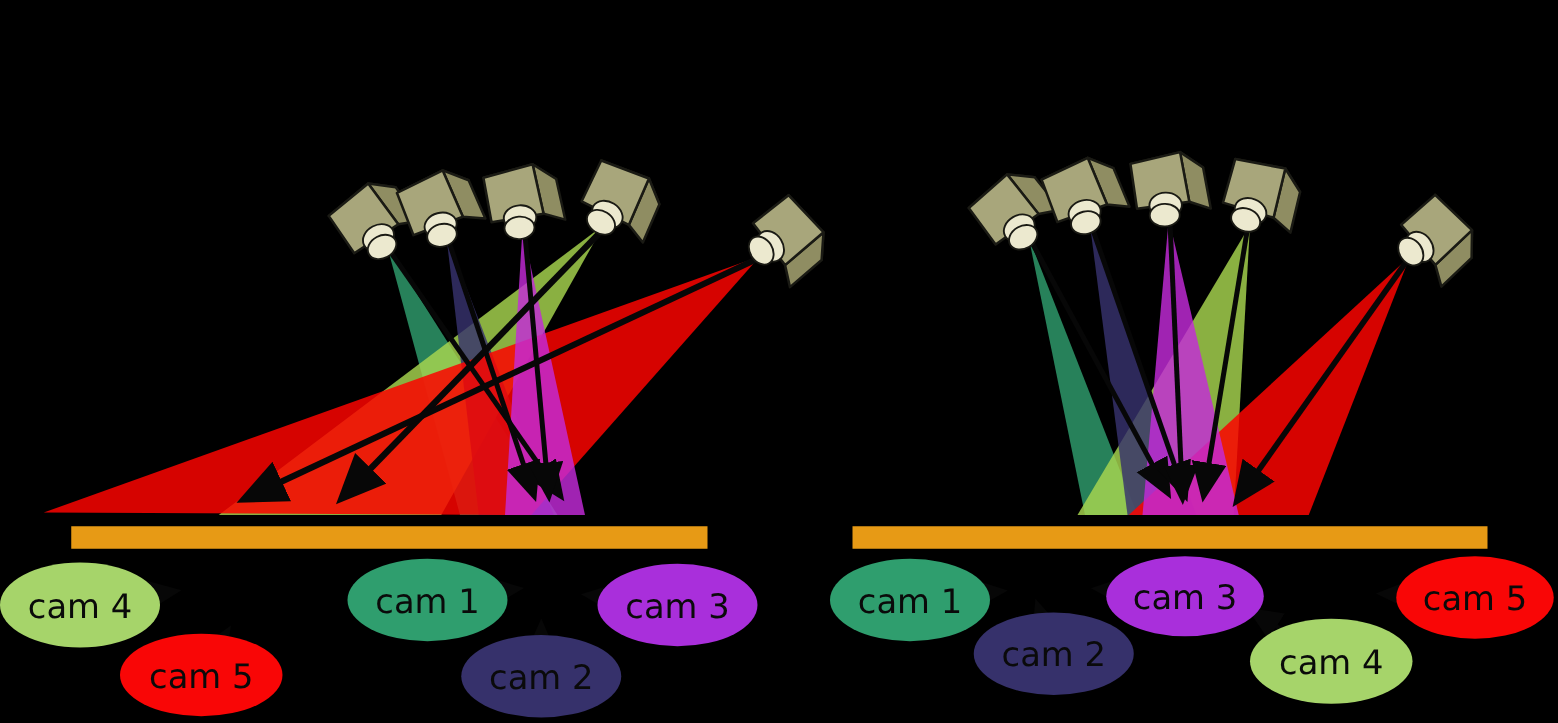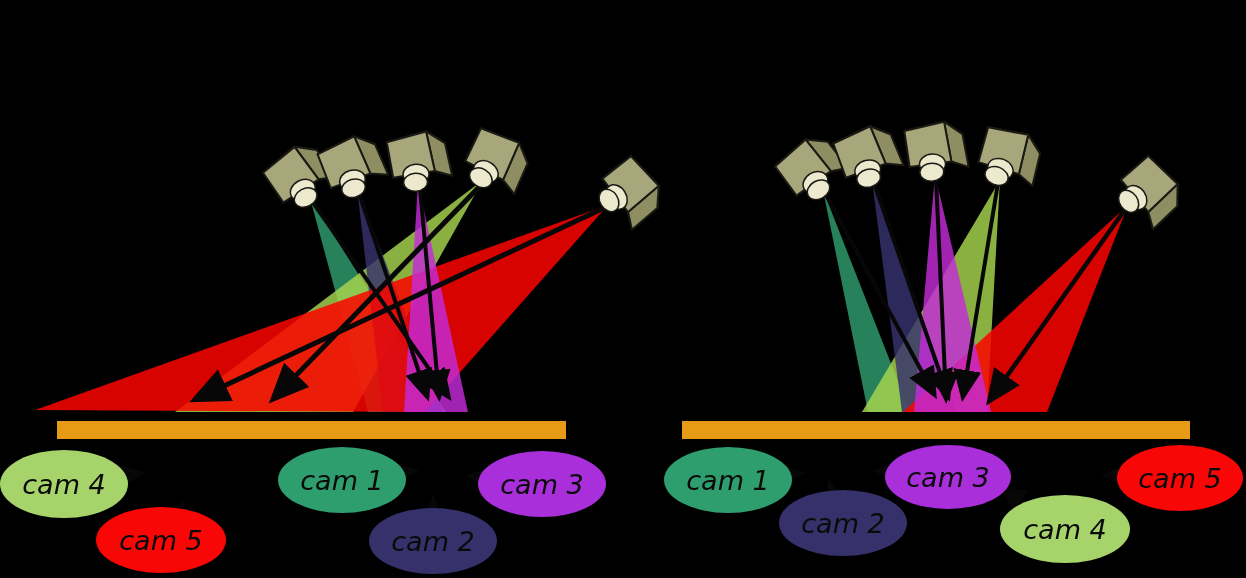--- a/index.html
+++ b/index.html
@@ -1,17 +1,17 @@
 <!DOCTYPE html>
 <html><head>
 <meta charset="utf-8">
 <style>
   html,body{margin:0;padding:0;background:#000;}
   .stage{position:relative;width:1246px;height:578px;background:#000;overflow:hidden;
-         font-family:"DejaVu Sans","Liberation Sans",sans-serif;font-style:italic;}
+         font-family:"DejaVu Sans","Liberation Sans",sans-serif;}
   svg{display:block;}
   text.cam-label{font-family:"DejaVu Sans","Liberation Sans",sans-serif;
                  font-size:27px;fill:#0a0a0a;text-anchor:middle;}
 </style>
 </head>
 <body>
 
 <div class="stage">
 <svg width="1246" height="578" viewBox="0 0 1246 578">
   <defs>

